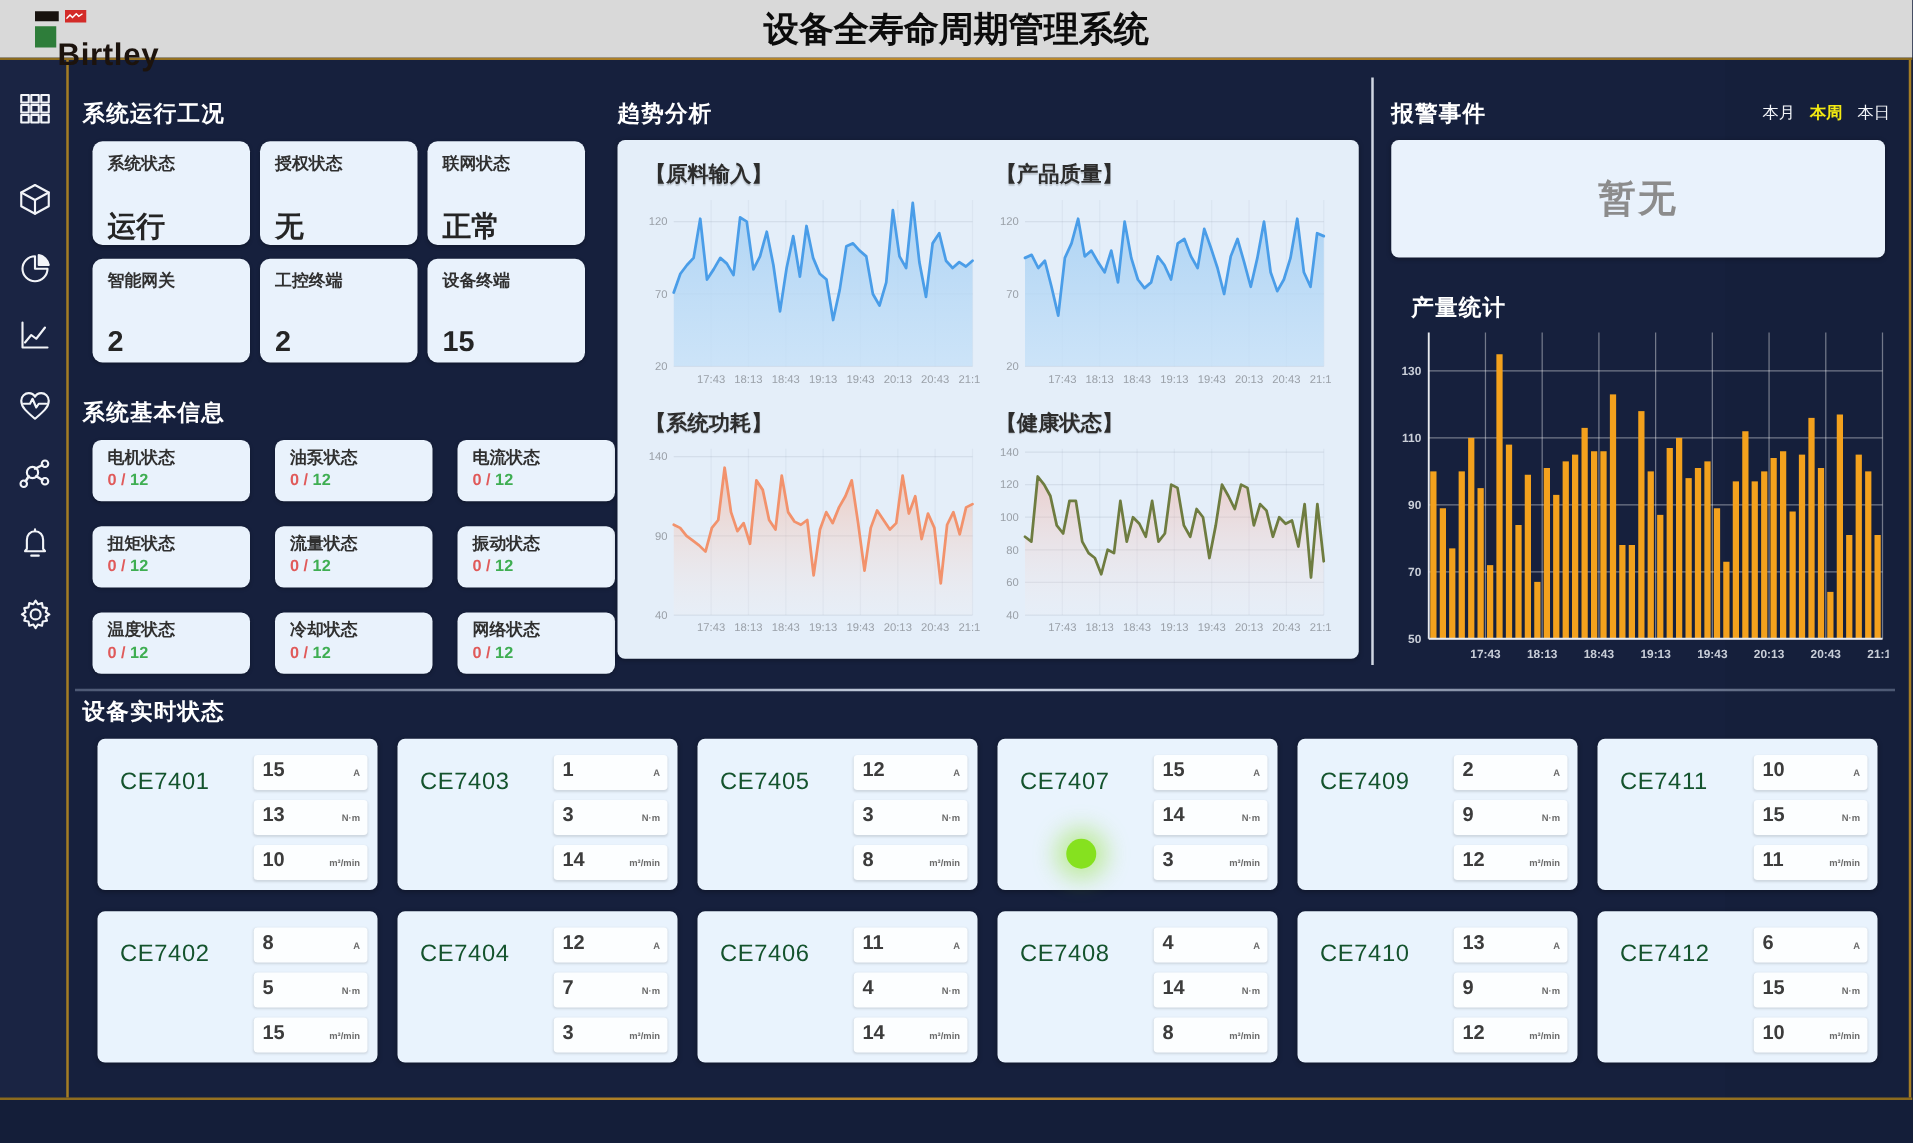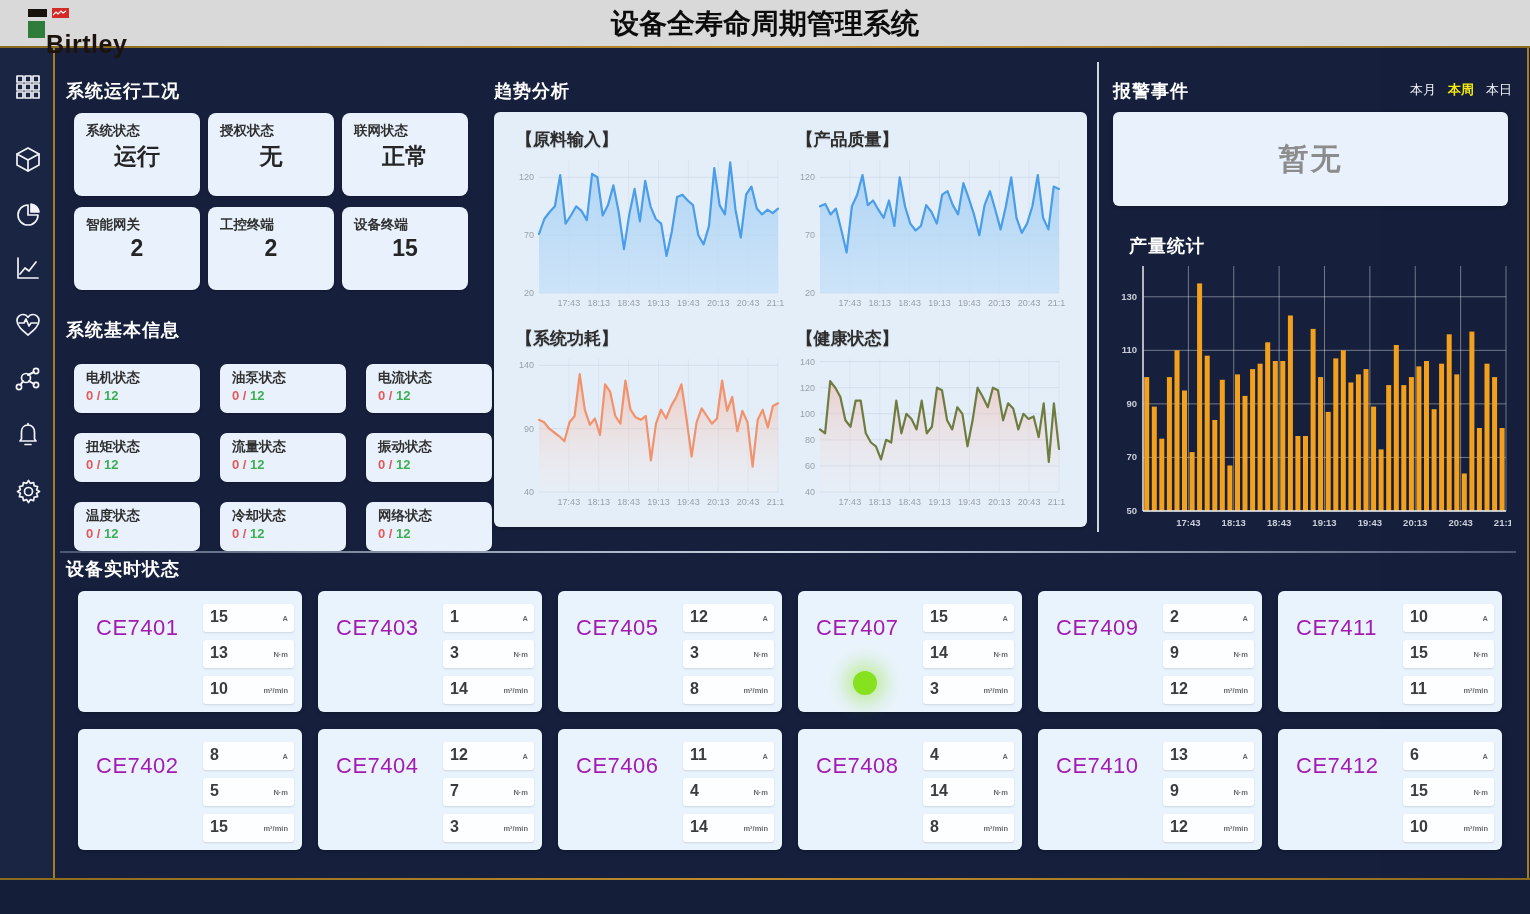--- a/index.html
+++ b/index.html
@@ -31,23 +31,23 @@
   .side-icon { position:absolute; left:13px; width:30px; height:30px; display:flex; align-items:center; justify-content:center; cursor:pointer; }
   .side-icon svg { stroke:#f2f4f8; fill:none; stroke-width:1.7; stroke-linecap:round; stroke-linejoin:round; }
 
   
   .sec-title { position:absolute; font-size:18px; font-weight:bold; color:#ffffff; letter-spacing:1px; }
 
   
   #status-cards { position:absolute; left:74px; top:113px; width:395px; display:grid; grid-template-columns:repeat(3,126px); column-gap:8px; row-gap:11px; }
   .status-card { height:83px; background:#e9f2fc; border-radius:8px; padding:9px 12px; box-shadow:0 1px 3px rgba(0,0,0,0.25); }
   .status-card .lbl { font-size:13.5px; font-weight:bold; color:#303030; }
-  .status-card .val { text-align:center; font-size:23px; font-weight:bold; color:#252525; margin-top:1px; }
-
-  #info-cards { position:absolute; left:74px; top:364px; width:395px; display:grid; grid-template-columns:repeat(3,126px); column-gap:8px; row-gap:13px;gap:20px; }
+  .status-card .val { font-size:23px; font-weight:bold; color:#252525; margin-top:26px; }
+
+  #info-cards { position:absolute; left:74px; top:352px; width:395px; display:grid; grid-template-columns:repeat(3,126px); column-gap:8px; row-gap:13px;gap:20px; }
   .info-card { height:49px; background:#e9f2fc; border-radius:7px; padding:5px 12px; box-shadow:0 1px 3px rgba(0,0,0,0.25); }
   .info-card .lbl { font-size:13.5px; font-weight:bold; color:#303030; }
   .info-card .val { font-size:13px; font-weight:bold; margin-top:1px; }
   .info-card .cur { color:#e05a5a; }
   .info-card .tot { color:#3fae52; }
 
   
   #trend-panel { position:absolute; left:494px; top:112px; width:593px; height:415px; background:#e4eef9; border-radius:6px; box-shadow:0 1px 4px rgba(0,0,0,0.3); padding:12px 14px 6px 18px; display:grid; grid-template-columns:1fr 1fr; grid-template-rows:1fr 1fr; }
   .tchart-title { font-size:17px; font-weight:bold; color:#2d2d2d; margin:4px 0 2px 4px; text-shadow:0 1px 1px rgba(0,0,0,0.18); }
   .tchart-box { width:272px; height:158px; }
@@ -60,21 +60,21 @@
   #alarm-empty { font-size:30px; font-weight:bold; color:#8c8c8c; letter-spacing:2px; }
   #bar-chart { position:absolute; left:1113px; top:262px; width:398px; height:273px;font-weight:bold; }
 
   
   #v-divider { position:absolute; left:1097px; top:62px; width:2px; height:470px; background:#cfd6e2; }
   #h-divider { position:absolute; left:60px; top:551px; width:1456px; height:2px; background:linear-gradient(90deg,rgba(180,195,220,0.35),#cdd6e6,rgba(180,195,220,0.35)); }
 
   
   #device-cards { position:absolute; left:78px; top:591px; display:grid; grid-template-columns:repeat(6,224px); column-gap:16px; row-gap:17px; }
   .dev-card { position:relative; width:224px; height:121px; background:#e9f3fd; border-radius:6px; box-shadow:0 1px 4px rgba(0,0,0,0.3); cursor:pointer; }
-  .dev-name { position:absolute; left:18px; top:24px; font-size:22px; color:#a21caf; letter-spacing:0.5px; }
+  .dev-name { position:absolute; left:18px; top:24px; font-size:19px; color:#14532d; letter-spacing:0.5px; }
   .dev-row { position:absolute; left:125px; width:91px; height:28px; background:#fcfeff; border-radius:3px; box-shadow:0 1px 2px rgba(0,0,0,0.12); }
   .dev-row .dv { position:absolute; left:7px; top:4px; font-size:16px; font-weight:bold; color:#3c3c3c; }
   .dev-row .du { position:absolute; right:6px; top:10px; font-size:7.5px; font-weight:bold; color:#6b6b6b; }
   .dev-dot { position:absolute; left:55px; top:80px; width:24px; height:24px; border-radius:50%; background:#86e11f; box-shadow:0 0 18px 9px rgba(134,225,31,0.4); }
 
   
   #footer { position:absolute; left:0; top:880px; width:1530px; height:34px; background:#141e39; }
 
   .chart-svg text { font-family:"Liberation Sans","DejaVu Sans",sans-serif; }
 </style>

